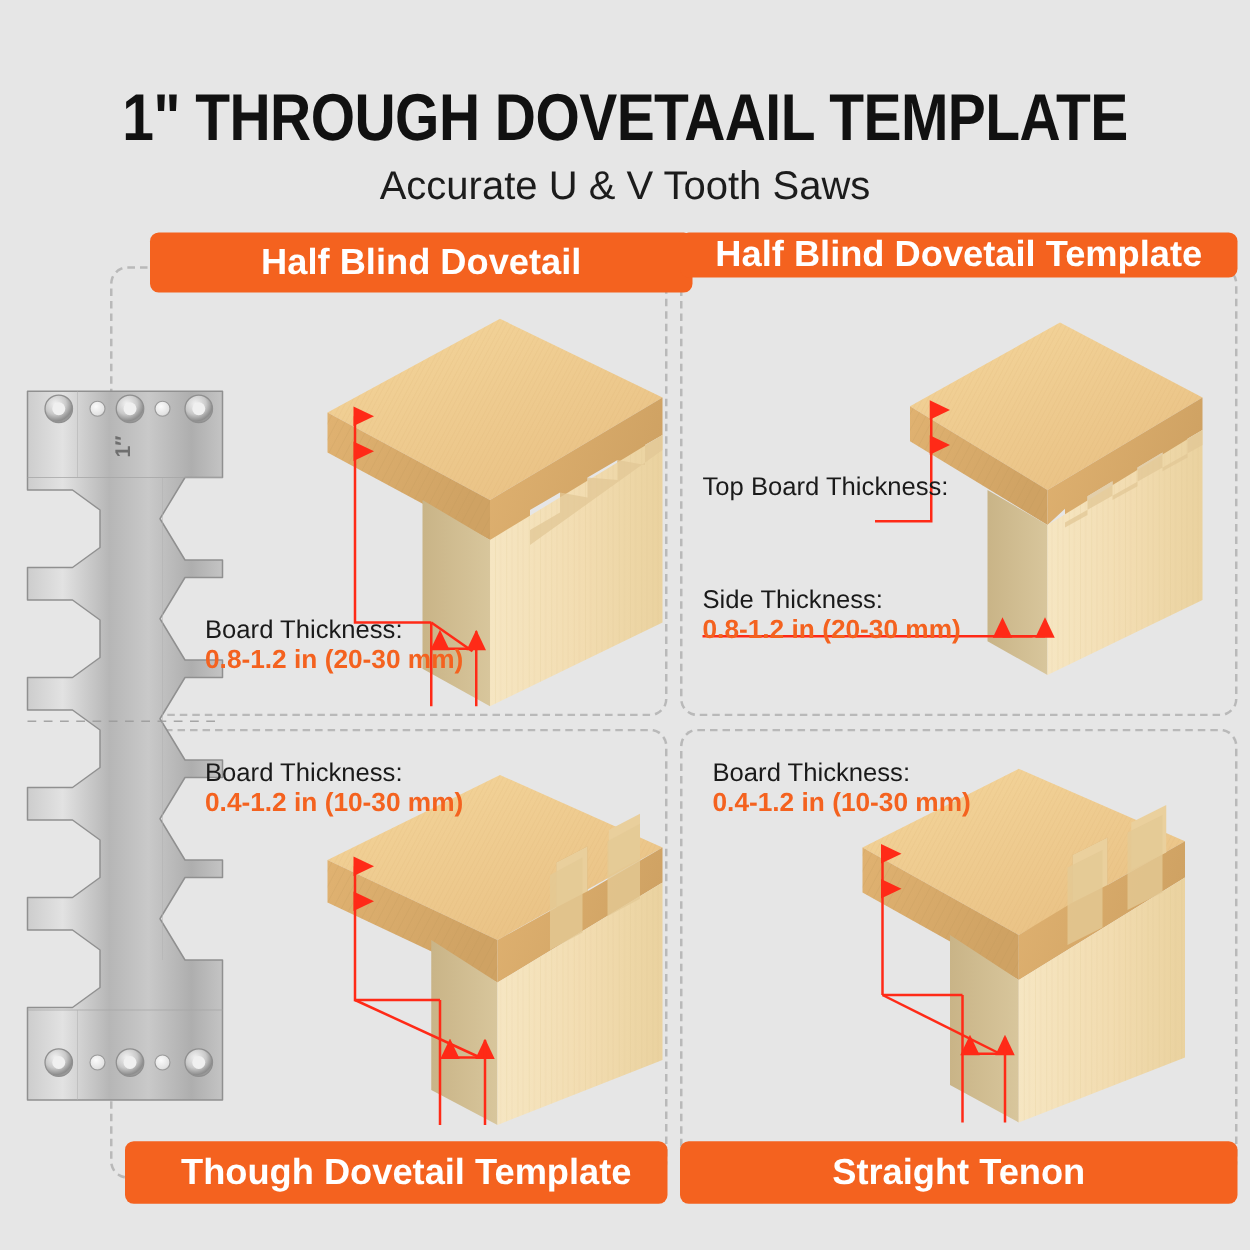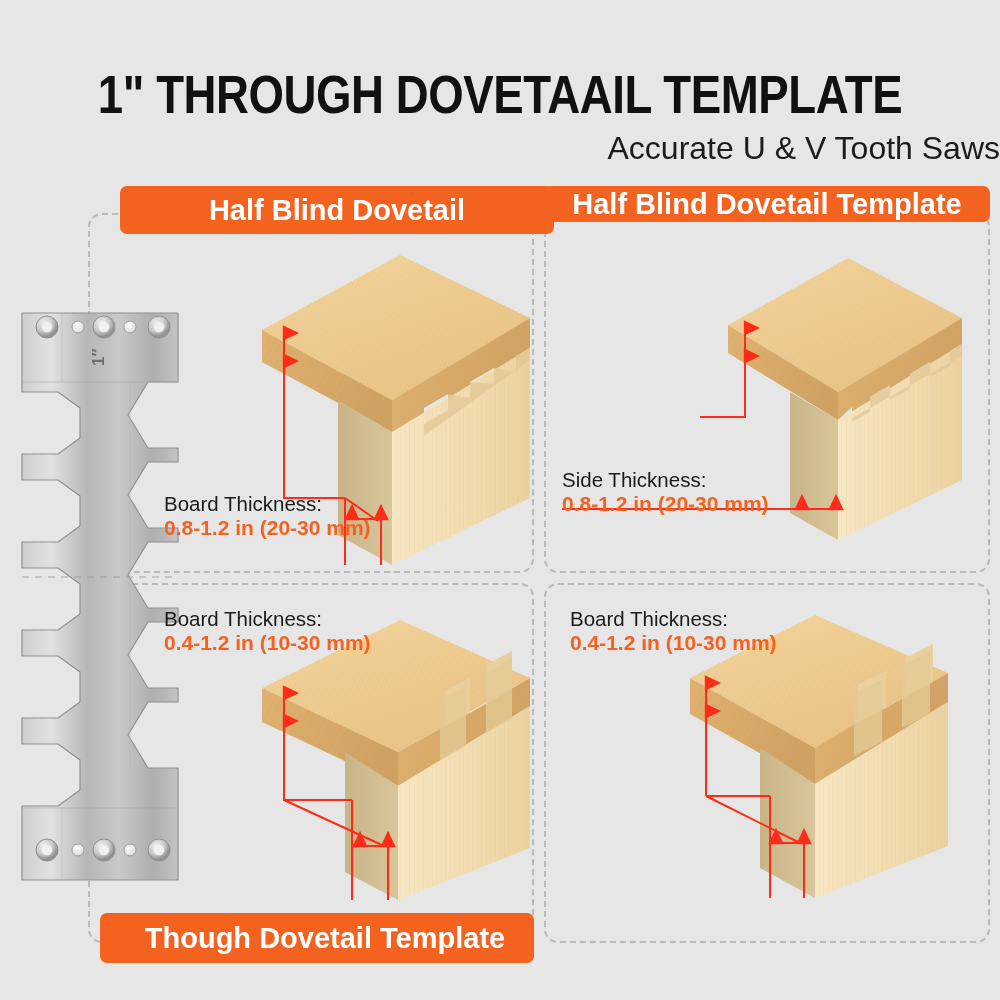--- a/index.html
+++ b/index.html
@@ -19,21 +19,21 @@
     font-family:"Liberation Sans",sans-serif;
     font-weight:bold;
     font-size:53px;
     letter-spacing:-0.5px;
     color:#111;
     transform:scaleX(0.86);
     white-space:nowrap;
   }
   .subtitle{
     position:absolute;left:0;top:130px;width:1000px;
-    text-align:right;
+    text-align:center;
     font-size:32px;
     color:#1c1c1c;
     white-space:nowrap;
   }
 
   
   .panel{
     position:absolute;
     border:2px dashed #b9b9b9;
     border-radius:14px;
@@ -319,27 +319,29 @@
         <circle cx="130" cy="850" r="6" fill="url(#holeSmall)" stroke="#9a9a9a" stroke-width="0.9"></circle>
         <circle cx="159" cy="850" r="11" fill="url(#holeBig)" stroke="#8f8f8f" stroke-width="1"></circle>
         <circle cx="159" cy="850" r="5.2" fill="#f0f0f0"></circle>
       </g>
     </g>
   </svg>
 
   <div class="banner" id="banner-tl">Half Blind Dovetail</div>
   <div class="banner" id="banner-tr">Half Blind Dovetail Template</div>
   <div class="banner" id="banner-bl">Though Dovetail Template</div>
+  <div class="banner" id="banner-br">Straight Tenon</div>
 
   <div class="anno" id="anno-tl">
     <span class="lbl">Board Thickness:</span>
     <span class="val">0.8-1.2 in (20-30 mm)</span>
   </div>
 
   <div class="anno" id="anno-tr1">
+    <span class="lbl">Top Board Thickness:</span>
   </div>
 
   <div class="anno" id="anno-tr2">
     <span class="lbl">Side Thickness:</span>
     <span class="val">0.8-1.2 in (20-30 mm)</span>
   </div>
 
   <div class="anno" id="anno-bl">
     <span class="lbl">Board Thickness:</span>
     <span class="val">0.4-1.2 in (10-30 mm)</span>

